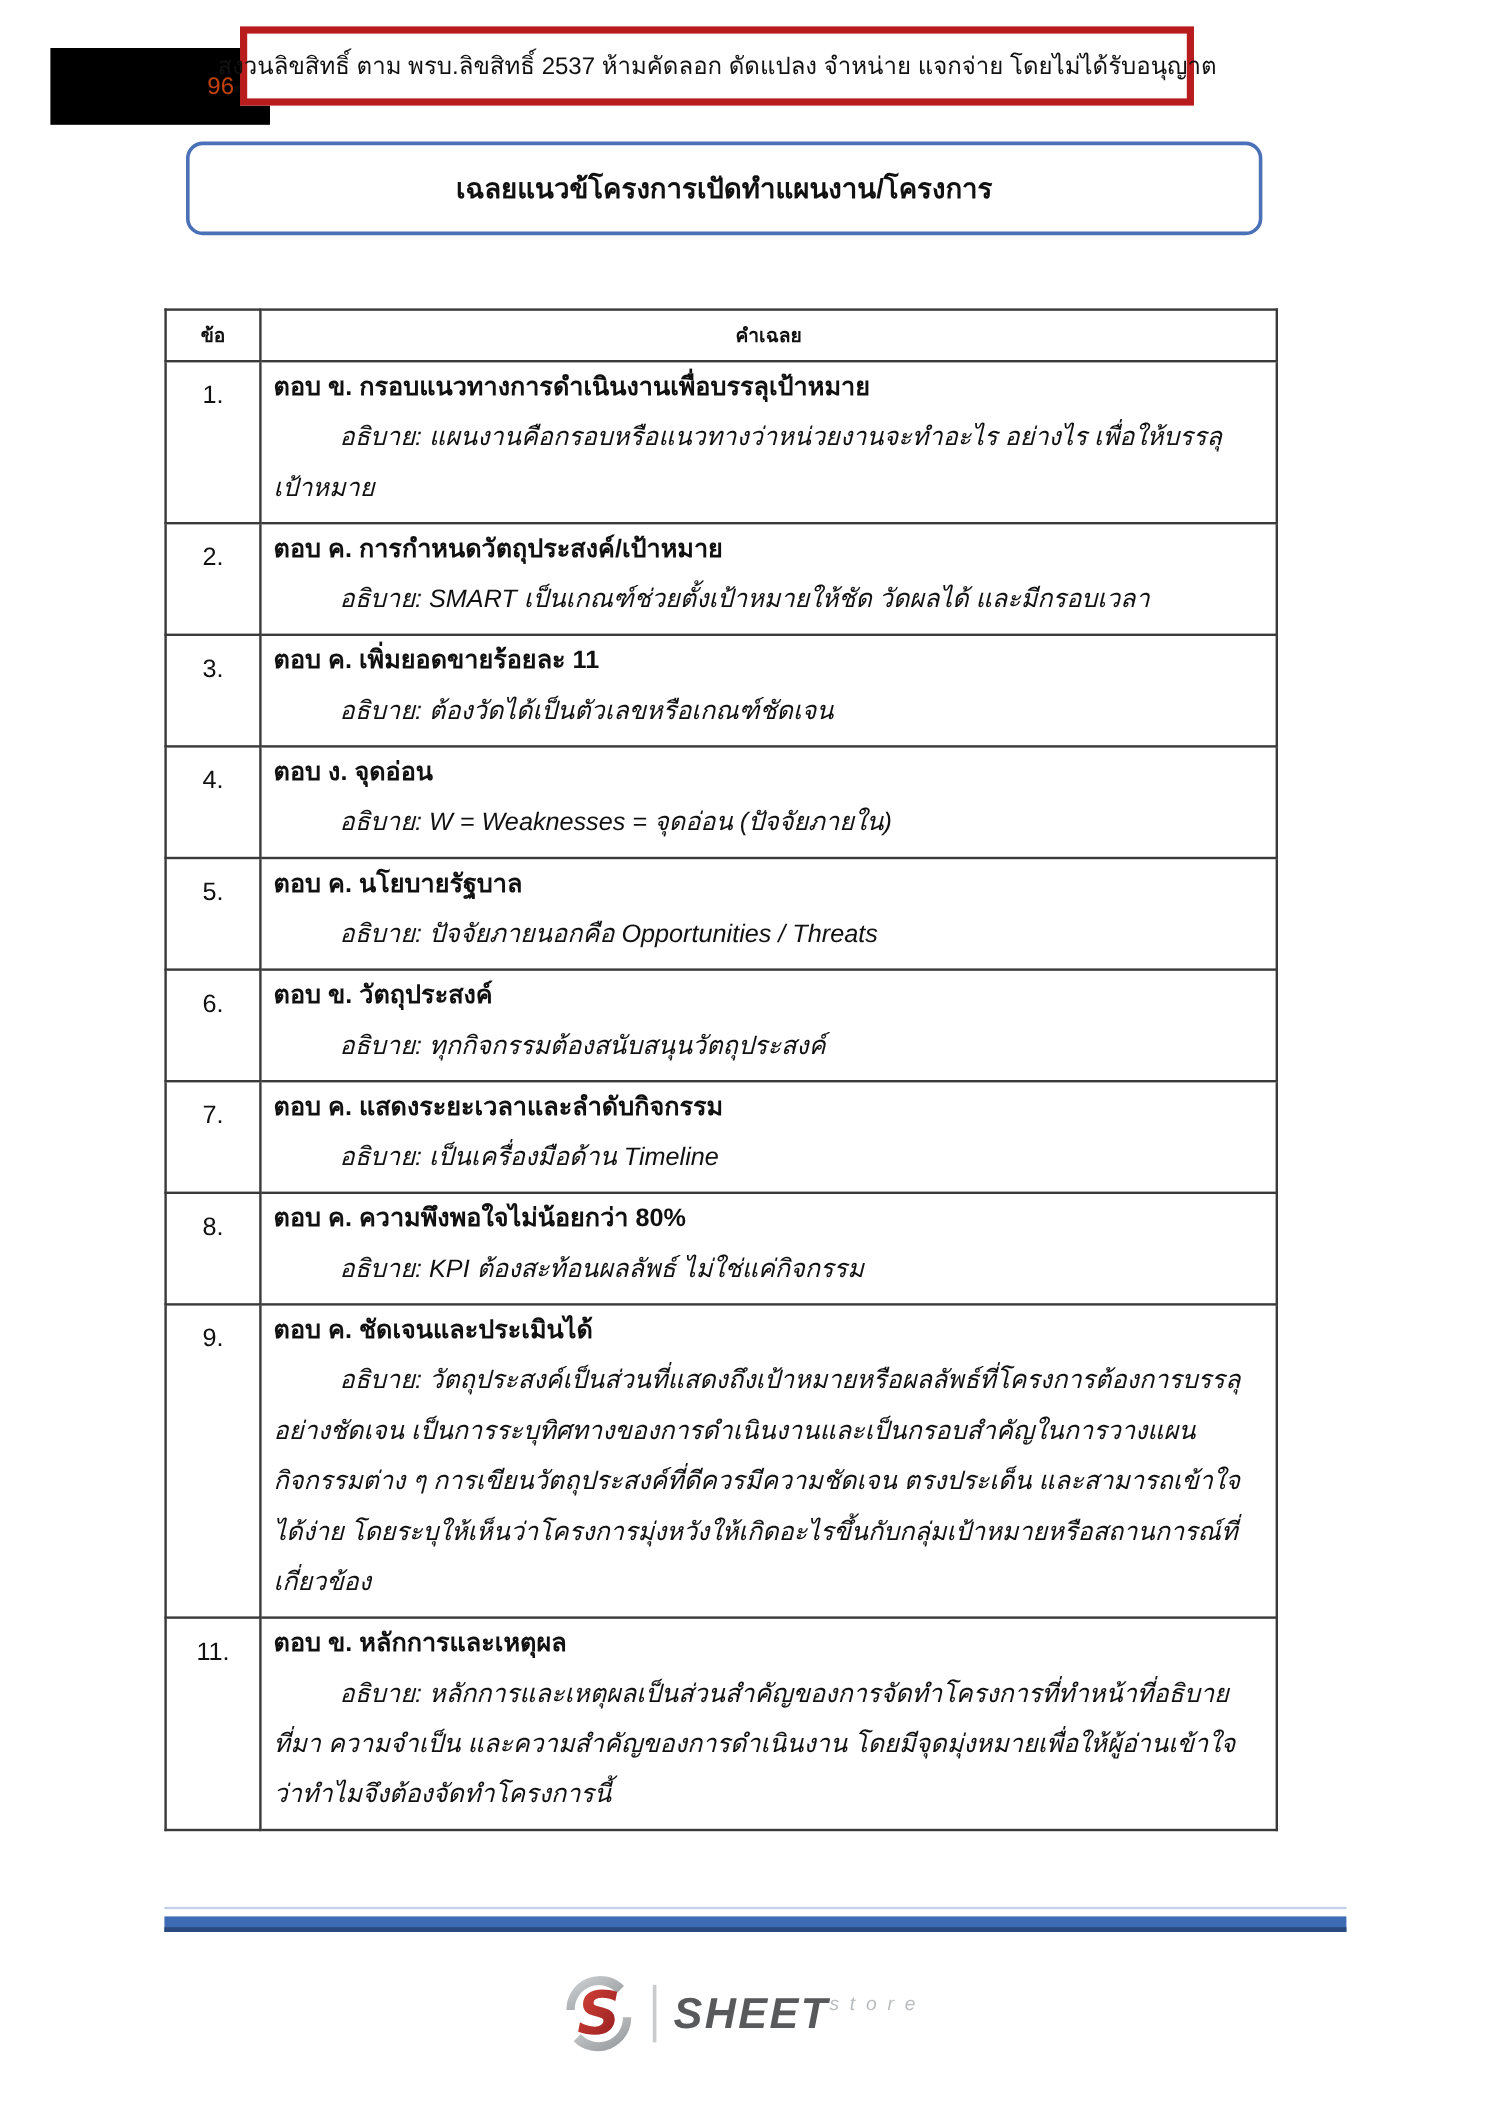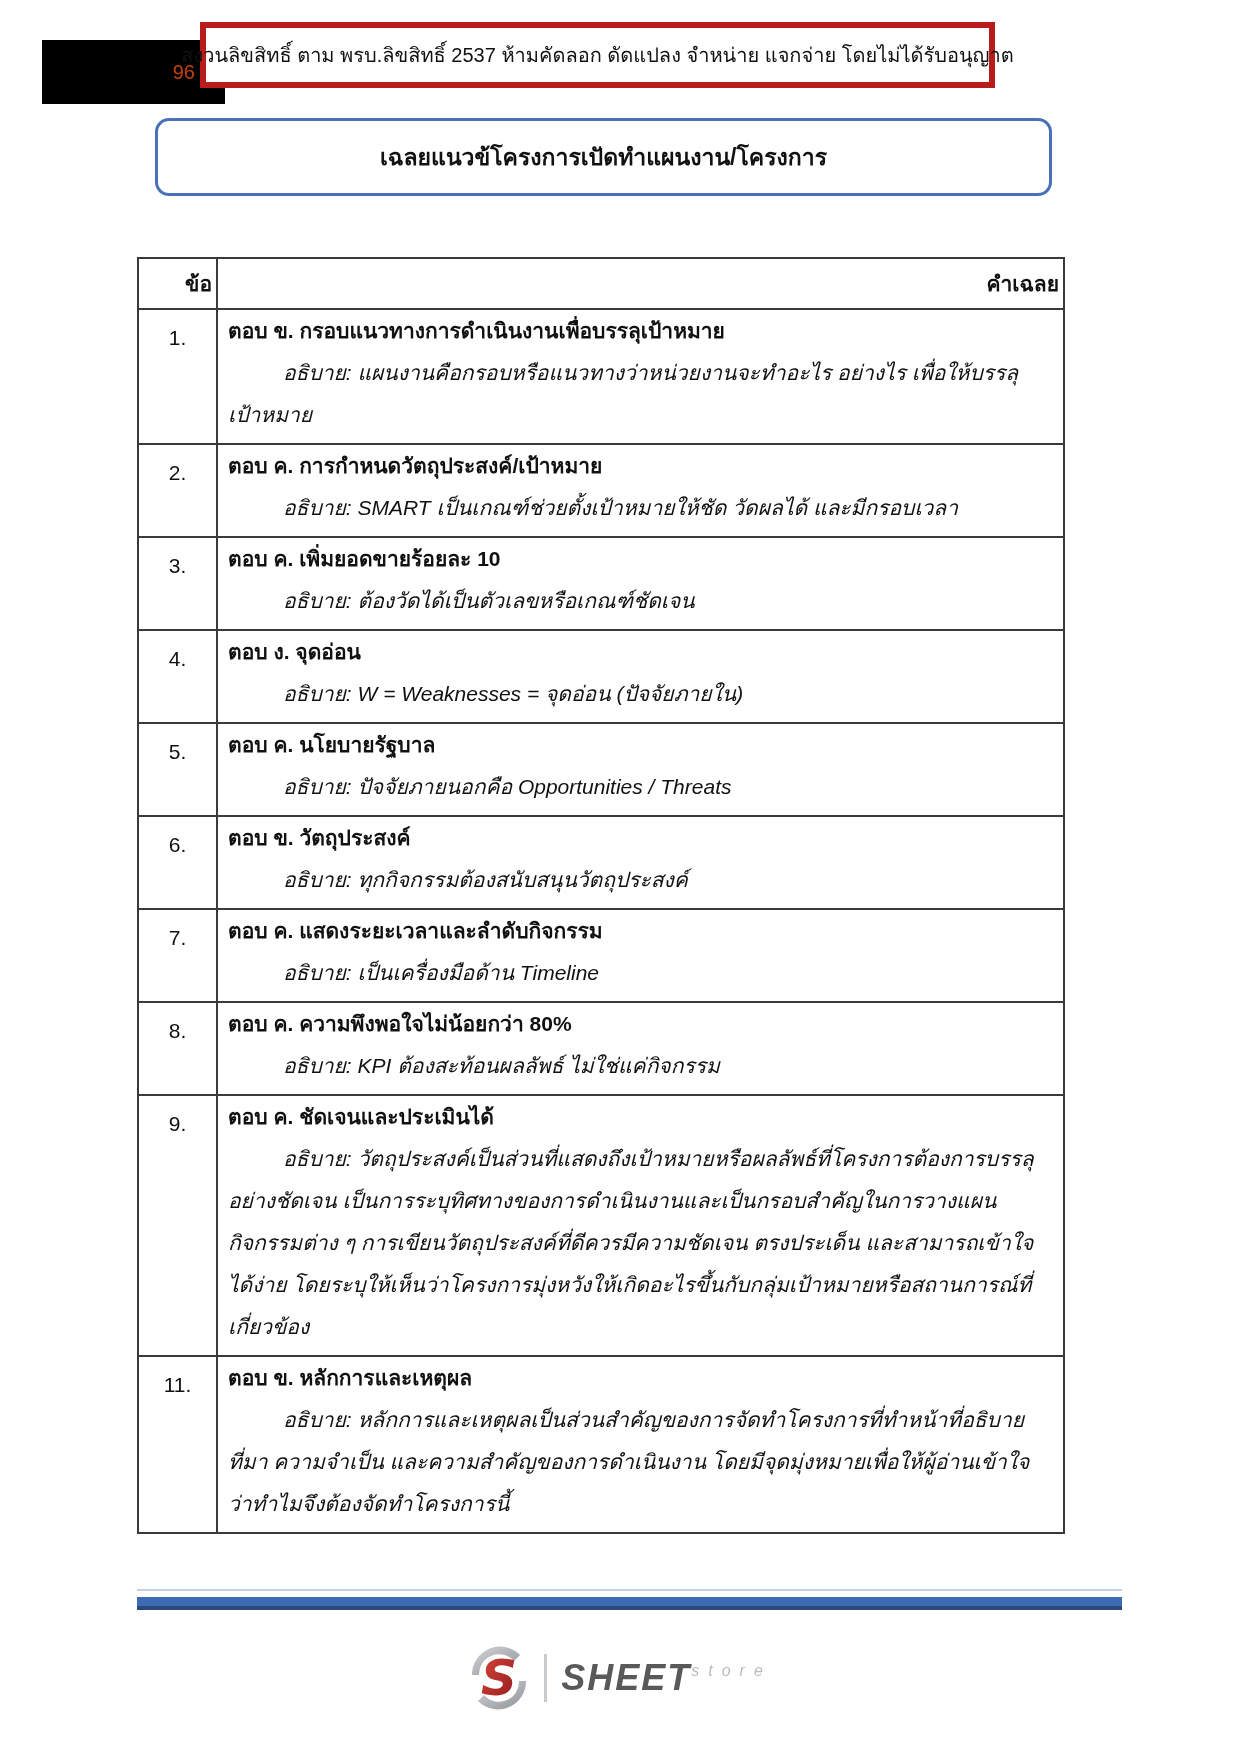--- a/index.html
+++ b/index.html
@@ -70,23 +70,23 @@
     font-size: 21px;
     table-layout: fixed;
   }
   table.answers th, table.answers td {
     border: 2px solid #3a3a3a;
     vertical-align: top;
     box-sizing: border-box;
   }
   table.answers th {
     font-weight: bold;
-    text-align: right;
+    text-align: center;
     padding: 8px 4px;
-    font-size: 21px;
+    font-size: 16px;
   }
   col.c-no { width: 79px; }
   td.no-cell {
     text-align: center;
     padding: 7px 4px;
     line-height: 42px;
   }
   td.ans-cell { padding: 0 14px 7px 10px; }
   .answer {
     font-weight: bold;
@@ -183,21 +183,21 @@
         <tr>
     <td class="no-cell">2.</td>
     <td class="ans-cell">
       <div class="answer">ตอบ ค. การกำหนดวัตถุประสงค์/เป้าหมาย</div>
       <div class="explanation">อธิบาย: SMART เป็นเกณฑ์ช่วยตั้งเป้าหมายให้ชัด วัดผลได้ และมีกรอบเวลา</div>
     </td>
   </tr>
         <tr>
     <td class="no-cell">3.</td>
     <td class="ans-cell">
-      <div class="answer">ตอบ ค. เพิ่มยอดขายร้อยละ 10</div>
+      <div class="answer">ตอบ ค. เพิ่มยอดขายร้อยละ 11</div>
       <div class="explanation">อธิบาย: ต้องวัดได้เป็นตัวเลขหรือเกณฑ์ชัดเจน</div>
     </td>
   </tr>
         <tr>
     <td class="no-cell">4.</td>
     <td class="ans-cell">
       <div class="answer">ตอบ ง. จุดอ่อน</div>
       <div class="explanation">อธิบาย: W = Weaknesses = จุดอ่อน (ปัจจัยภายใน)</div>
     </td>
   </tr>

